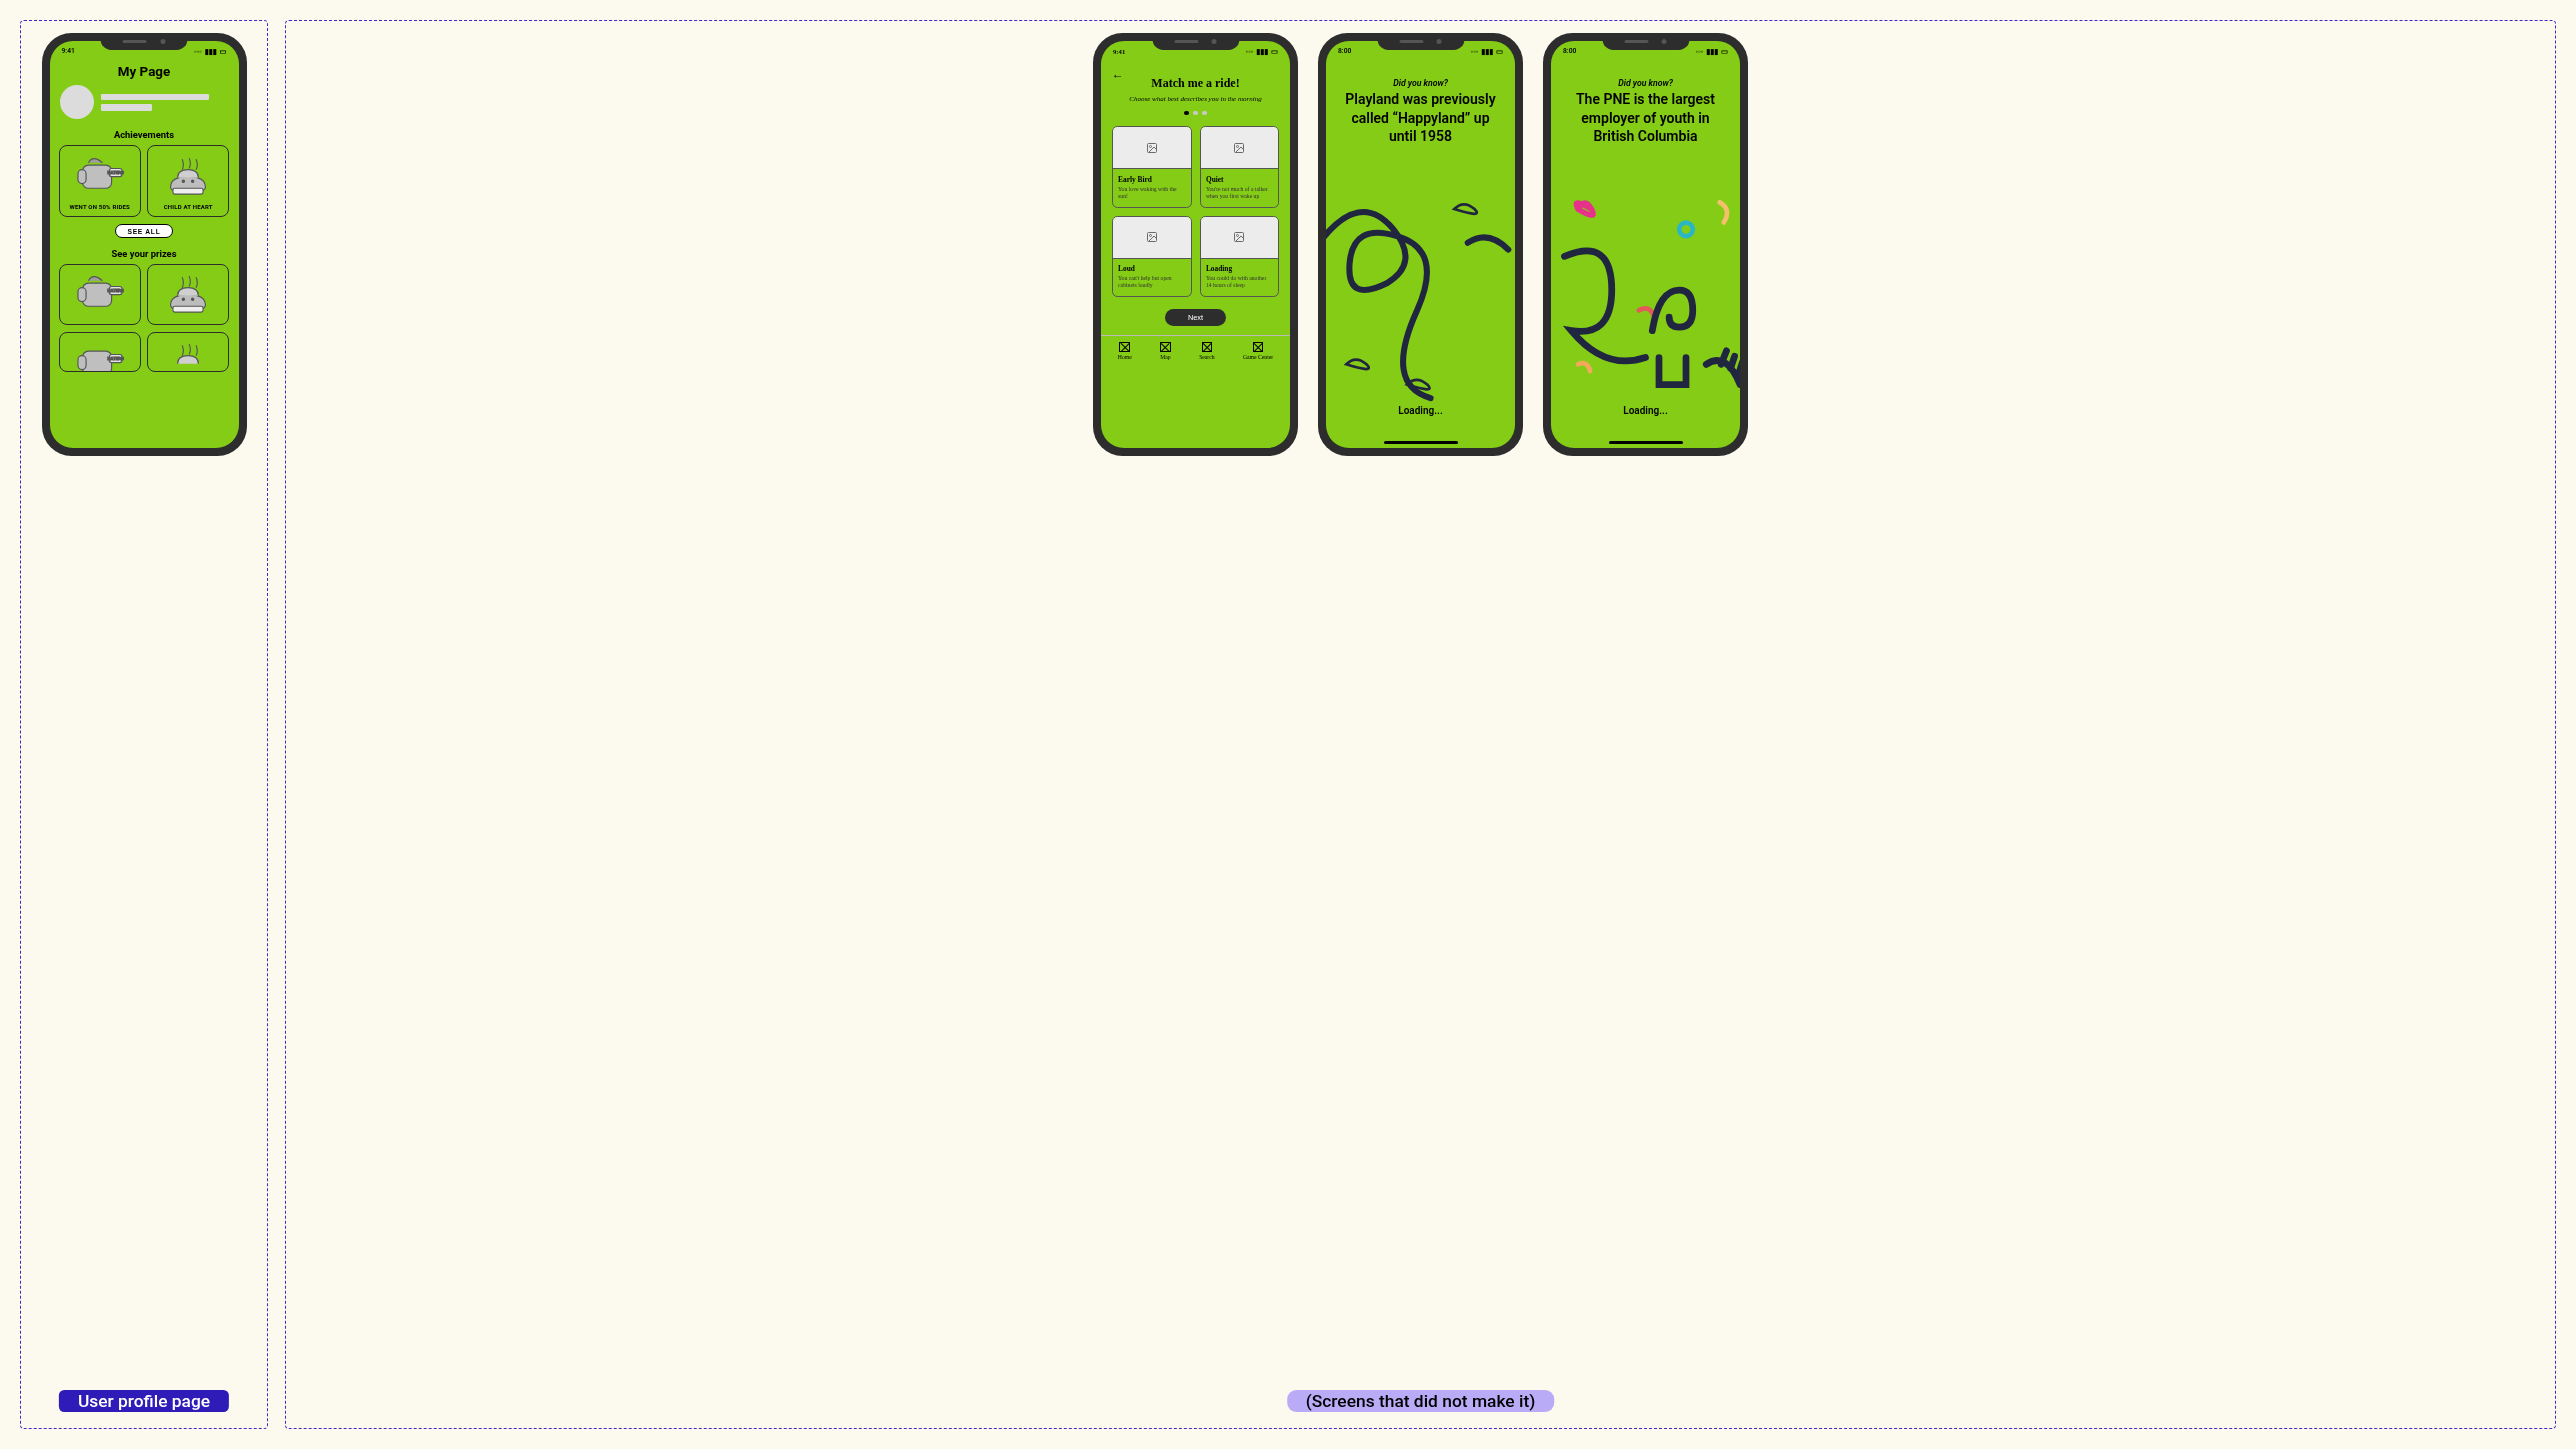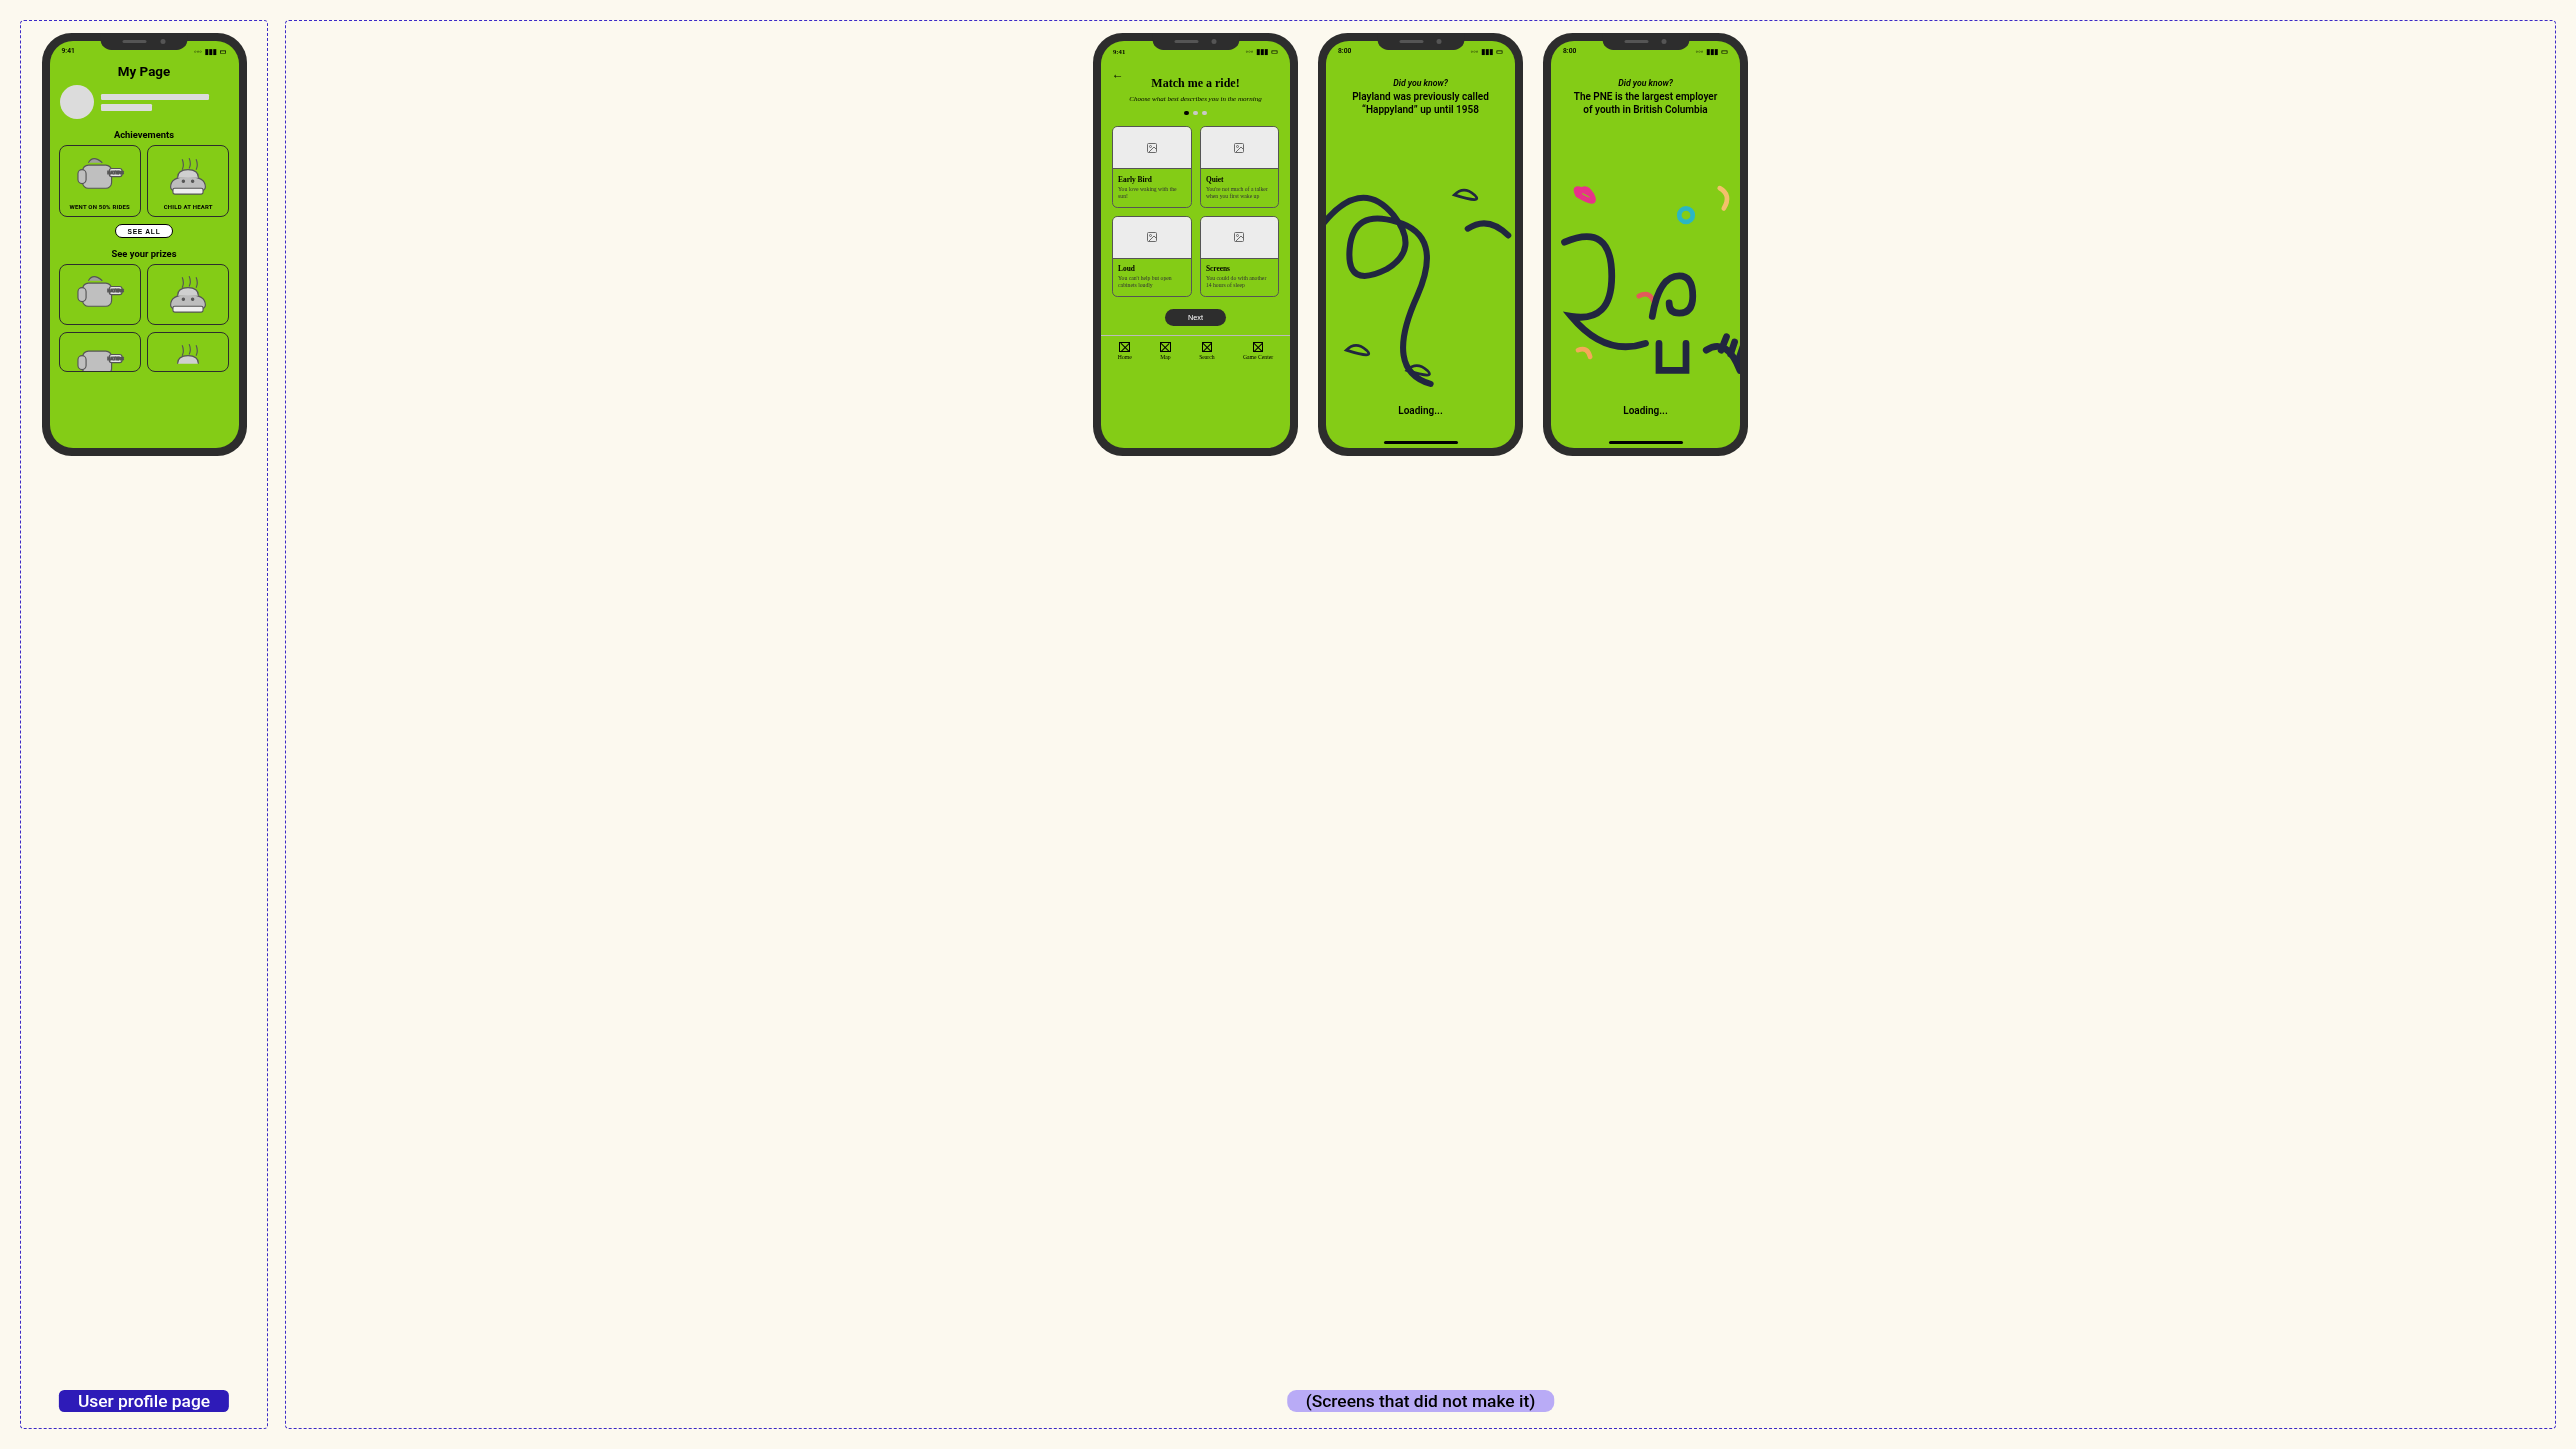--- a/index.html
+++ b/index.html
@@ -126,21 +126,21 @@
   .next-btn { margin:12px auto 0; display:block; background:#2d2d2d; color:#fff; border:none; border-radius:12px; padding:4px 23px; font-size:7.4px; }
   .tabbar { border-top:0.7px solid #bbb; margin-top:9.4px; display:flex; justify-content:space-around; padding:5.4px 2.7px 13.4px; }
   .tab { display:flex; flex-direction:column; align-items:center; gap:2px; font-size:5.7px; }
   .tab .ic { width:10.7px; height:10.7px; border:1px solid #000; position:relative; }
   .tab .ic::before, .tab .ic::after { content:""; position:absolute; width:140%; height:1px; background:#000; top:50%; left:-20%; }
   .tab .ic::before { transform:rotate(45deg); }
   .tab .ic::after  { transform:rotate(-45deg); }
 
   
   .p3 .did, .p4 .did { text-align:center; font-style:italic; font-weight:600; margin-top:17.4px; font-size:8.7px; }
-  .p3 .fact, .p4 .fact { text-align:center; font-weight:600; font-size:10px; padding:0 17.4px; margin-top:1.3px; line-height:1.35; }
+  .p3 .fact, .p4 .fact { text-align:center; font-weight:600; font-size:14px; padding:0 17.4px; margin-top:1.3px; line-height:1.35; }
   .loading { position:absolute; bottom:32px; width:100%; text-align:center; font-weight:600; font-size:10px; }
   .doodle-wrap { flex:1; position:relative; overflow:hidden; }
   .doodle-wrap svg { position:absolute; inset:0; width:100%; height:100%; }
 
 </style>
 </head>
 <body>
 
 <div class="section left">
 
@@ -321,21 +321,21 @@
         </div>
         <div class="opt">
           <div class="img">
               <svg viewBox="0 0 24 24" fill="none" stroke-width="2">
                 <rect x="3" y="3" width="18" height="18" rx="2"></rect>
                 <circle cx="9" cy="9" r="2"></circle>
                 <path d="M21 15l-5-5L5 21"></path>
               </svg>
             </div>
           <div class="txt">
-              <div class="t">Screens</div>
+              <div class="t">Loading</div>
               <div class="d">You could do with another 14 hours of sleep</div>
             </div>
         </div>
       </div>
       <button class="next-btn">Next</button>
       <div class="tabbar">
         <div class="tab">
             <div class="ic"></div>
             <span>Home</span>
           </div>

